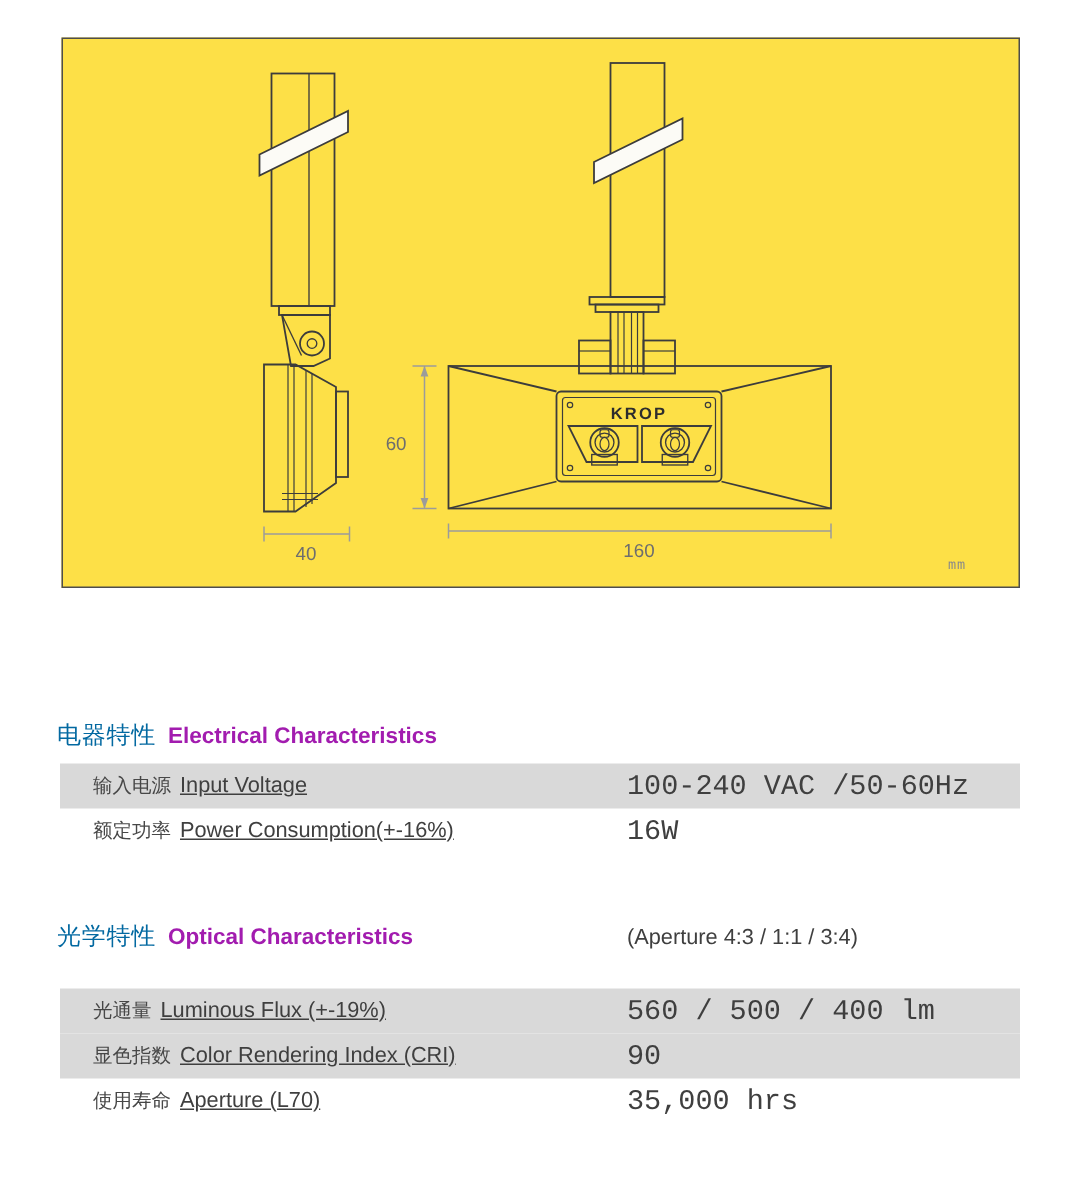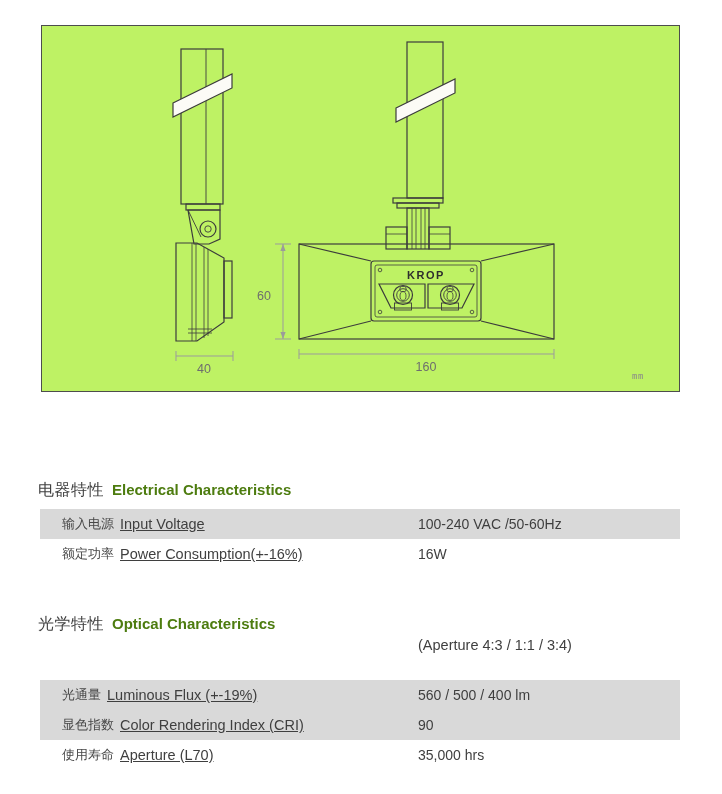--- a/index.html
+++ b/index.html
@@ -2,35 +2,35 @@
 <html><head>
 <meta charset="utf-8">
 <style>
   html,body{margin:0;padding:0;}
   body{
     width:722px;height:794px;position:relative;background:#ffffff;
     font-family:"Liberation Sans", sans-serif;color:#3f3f3f;overflow:hidden;
   }
   .frame{
     position:absolute;left:41px;top:25px;width:637px;height:365px;
-    border:1.5px solid #4d4d4d;box-sizing:content-box;background:#bef264;text-decoration:underline;
+    border:1.5px solid #4d4d4d;box-sizing:content-box;background:#fde047;text-decoration:underline;
   }
   .frame svg{display:block;width:637px;height:365px;}
 
   .sec-head{position:absolute;left:38px;width:642px;height:22px;}
-  .h-zh{font-size:16px;color:#404040;letter-spacing:0.5px;font-family:Liberation Serif, serif;}
-  .h-en{font-size:15px;font-weight:bold;color:#4d7c0f;margin-left:8px;}
-  .h-note{position:absolute;left:380px;top:3px;font-size:14.5px;font-weight:normal;color:#3f3f3f;margin-top:20px;}
+  .h-zh{font-size:16px;color:#0369a1;letter-spacing:0.5px;font-family:Liberation Serif, serif;}
+  .h-en{font-size:15px;font-weight:bold;color:#a21caf;margin-left:8px;}
+  .h-note{position:absolute;left:380px;top:3px;font-size:14.5px;font-weight:normal;color:#3f3f3f;}
 
   .spec-table{position:absolute;left:40px;width:640px;}
   .row{position:relative;height:30px;display:flex;align-items:center;padding-left:22px;box-sizing:border-box;}
   .row.stripe{background:#d9d9d9;}
   .zh{font-size:13px;color:#474747;}
   .en{font-size:14.5px;color:#3f3f3f;margin-left:6px;text-decoration:underline;}
-  .val{position:absolute;left:378px;font-size:14px;color:#3f3f3f;}
+  .val{position:absolute;left:378px;font-size:19px;color:#3f3f3f;font-family:Liberation Mono, monospace;}
 
   text{font-family:"Liberation Sans", sans-serif;}
   .dimtext{fill:#6e6e6e;font-size:12.5px;}
   .mmtext{fill:#8a8a8a;font-size:9px;font-family:"DejaVu Sans Mono", monospace;letter-spacing:0.5px;}
   .brandtext{fill:#2d2d2d;font-size:11px;font-weight:bold;letter-spacing:1.5px;}
 </style>
 </head>
 <body>
 
 <div class="frame">
@@ -148,21 +148,21 @@
     <span class="en">Power Consumption(+-16%)</span>
     <span class="val">16W</span>
   </div>
 </div>
 
 <div class="sec-head" style="top:614px">
   <span class="h-zh">光学特性</span><span class="h-en">Optical Characteristics</span>
   <span class="h-note">(Aperture 4:3 / 1:1 / 3:4)</span>
 </div>
 
-<div class="spec-table" style="top:680px">
+<div class="spec-table" style="top:659px">
   <div class="row stripe">
     <span class="zh">光通量</span>
     <span class="en">Luminous Flux (+-19%)</span>
     <span class="val">560 / 500 / 400 lm</span>
   </div>
   <div class="row stripe">
     <span class="zh">显色指数</span>
     <span class="en">Color Rendering Index (CRI)</span>
     <span class="val">90</span>
   </div>

